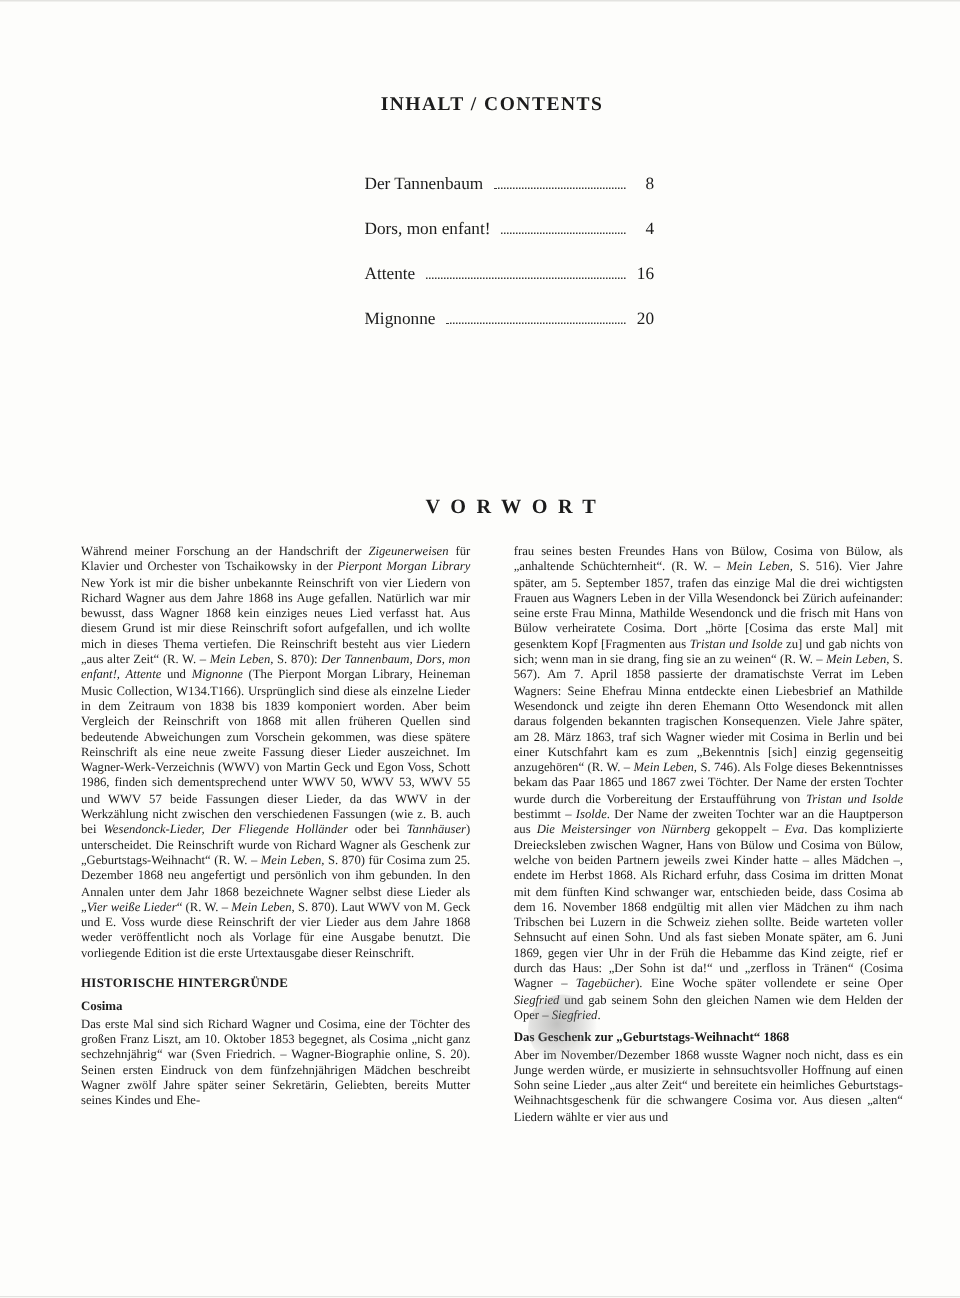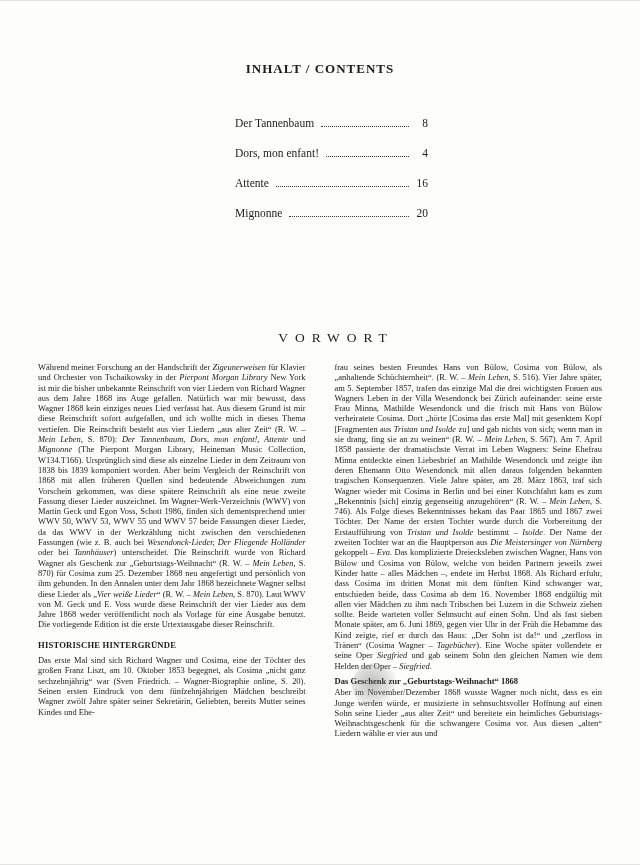--- a/index.html
+++ b/index.html
@@ -12,20 +12,21 @@
     width: 640px;
     height: 865px;
     margin: 0 auto;
     background: #fdfdfb;
     overflow: hidden;
     font-family: "Liberation Serif", "DejaVu Serif", serif;
     color: #1c1c1c;
     box-sizing: border-box;
     border-top: 1px solid #e3e3e0;
     border-bottom: 1px solid #e3e3e0;
+    padding-left: 16px;
   }
   .contents-title {
     margin-top: 60px;
     text-align: center;
     font-size: 13px;
     font-weight: bold;
     letter-spacing: 1px;
   }
   .toc {
     width: 216px;
@@ -45,21 +46,21 @@
   }
   .toc-page {
     min-width: 14px;
     text-align: right;
   }
   .vorwort-title {
     margin-top: 93px;
     text-align: center;
     font-size: 13.5px;
     letter-spacing: 7px;
-    font-weight: normal;
+    font-weight: bold;
     margin-left: 32px;
   }
   .columns {
     display: flex;
     gap: 29px;
     margin: 16px 38px 0 38px;
   }
   .col {
     flex: 1;
     font-size: 8.45px;
@@ -127,20 +128,21 @@
     </div>
   </div>
 
   <div class="vorwort-title">VORWORT</div>
 
   <div class="columns">
 
     <div class="col">
       <p>Während meiner Forschung an der Handschrift der <i>Zigeunerweisen</i> für Klavier und Orchester von Tschaikowsky in der <i>Pierpont Morgan Library</i> New York ist mir die bisher unbekannte Reinschrift von vier Liedern von Richard Wagner aus dem Jahre 1868 ins Auge gefallen. Natürlich war mir bewusst, dass Wagner 1868 kein einziges neues Lied verfasst hat. Aus diesem Grund ist mir diese Reinschrift sofort aufgefallen, und ich wollte mich in dieses Thema vertiefen. Die Reinschrift besteht aus vier Liedern „aus alter Zeit“ (R. W. – <i>Mein Leben</i>, S. 870): <i>Der Tannenbaum, Dors, mon enfant!, Attente</i> und <i>Mignonne</i> (The Pierpont Morgan Library, Heineman Music Collection, W134.T166). Ursprünglich sind diese als einzelne Lieder in dem Zeitraum von 1838 bis 1839 komponiert worden. Aber beim Vergleich der Reinschrift von 1868 mit allen früheren Quellen sind bedeutende Abweichungen zum Vorschein gekommen, was diese spätere Reinschrift als eine neue zweite Fassung dieser Lieder auszeichnet. Im Wagner-Werk-Verzeichnis (WWV) von Martin Geck und Egon Voss, Schott 1986, finden sich dementsprechend unter WWV 50, WWV 53, WWV 55 und WWV 57 beide Fassungen dieser Lieder, da das WWV in der Werkzählung nicht zwischen den verschiedenen Fassungen (wie z. B. auch bei <i>Wesendonck-Lieder, Der Fliegende Holländer</i> oder bei <i>Tannhäuser</i>) unterscheidet. Die Reinschrift wurde von Richard Wagner als Geschenk zur „Geburtstags-Weihnacht“ (R. W. – <i>Mein Leben</i>, S. 870) für Cosima zum 25. Dezember 1868 neu angefertigt und persönlich von ihm gebunden. In den Annalen unter dem Jahr 1868 bezeichnete Wagner selbst diese Lieder als „<i>Vier weiße Lieder</i>“ (R. W. – <i>Mein Leben</i>, S. 870). Laut WWV von M. Geck und E. Voss wurde diese Reinschrift der vier Lieder aus dem Jahre 1868 weder veröffentlicht noch als Vorlage für eine Ausgabe benutzt. Die vorliegende Edition ist die erste Urtextausgabe dieser Reinschrift.</p>
       <div class="section-heading">HISTORISCHE HINTERGRÜNDE</div>
+      <div class="sub-heading">Cosima</div>
       <p>Das erste Mal sind sich Richard Wagner und Cosima, eine der Töchter des großen Franz Liszt, am 10. Oktober 1853 begegnet, als Cosima „nicht ganz sechzehnjährig“ war (Sven Friedrich. – Wagner-Biographie online, S. 20). Seinen ersten Eindruck von dem fünfzehnjährigen Mädchen beschreibt Wagner zwölf Jahre später seiner Sekretärin, Geliebten, bereits Mutter seines Kindes und Ehe-</p>
     </div>
 
     <div class="col">
       <p>frau seines besten Freundes Hans von Bülow, Cosima von Bülow, als „anhaltende Schüchternheit“. (R. W. – <i>Mein Leben</i>, S. 516). Vier Jahre später, am 5. September 1857, trafen das einzige Mal die drei wichtigsten Frauen aus Wagners Leben in der Villa Wesendonck bei Zürich aufeinander: seine erste Frau Minna, Mathilde Wesendonck und die frisch mit Hans von Bülow verheiratete Cosima. Dort „hörte [Cosima das erste Mal] mit gesenktem Kopf [Fragmenten aus <i>Tristan und Isolde</i> zu] und gab nichts von sich; wenn man in sie drang, fing sie an zu weinen“ (R. W. – <i>Mein Leben</i>, S. 567). Am 7. April 1858 passierte der dramatischste Verrat im Leben Wagners: Seine Ehefrau Minna entdeckte einen Liebesbrief an Mathilde Wesendonck und zeigte ihn deren Ehemann Otto Wesendonck mit allen daraus folgenden bekannten tragischen Konsequenzen. Viele Jahre später, am 28. März 1863, traf sich Wagner wieder mit Cosima in Berlin und bei einer Kutschfahrt kam es zum „Bekenntnis [sich] einzig gegenseitig anzugehören“ (R. W. – <i>Mein Leben</i>, S. 746). Als Folge dieses Bekenntnisses bekam das Paar 1865 und 1867 zwei Töchter. Der Name der ersten Tochter wurde durch die Vorbereitung der Erstaufführung von <i>Tristan und Isolde</i> bestimmt – <i>Isolde</i>. Der Name der zweiten Tochter war an die Hauptperson aus <i>Die Meistersinger von Nürnberg</i> gekoppelt – <i>Eva</i>. Das komplizierte Dreiecksleben zwischen Wagner, Hans von Bülow und Cosima von Bülow, welche von beiden Partnern jeweils zwei Kinder hatte – alles Mädchen –, endete im Herbst 1868. Als Richard erfuhr, dass Cosima im dritten Monat mit dem fünften Kind schwanger war, entschieden beide, dass Cosima ab dem 16. November 1868 endgültig mit allen vier Mädchen zu ihm nach Tribschen bei Luzern in die Schweiz ziehen sollte. Beide warteten voller Sehnsucht auf einen Sohn. Und als fast sieben Monate später, am 6. Juni 1869, gegen vier Uhr in der Früh die Hebamme das Kind zeigte, rief er durch das Haus: „Der Sohn ist da!“ und „zerfloss in Tränen“ (Cosima Wagner – <i>Tagebücher</i>). Eine Woche später vollendete er seine Oper <i>Siegfried</i> und gab seinem Sohn den gleichen Namen wie dem Helden der Oper – <i>Siegfried</i>.</p>
       <div class="sub-heading">Das Geschenk zur „Geburtstags-Weihnacht“ 1868</div>
       <p>Aber im November/Dezember 1868 wusste Wagner noch nicht, dass es ein Junge werden würde, er musizierte in sehnsuchtsvoller Hoffnung auf einen Sohn seine Lieder „aus alter Zeit“ und bereitete ein heimliches Geburtstags-Weihnachtsgeschenk für die schwangere Cosima vor. Aus diesen „alten“ Liedern wählte er vier aus und</p>
     </div>
 
   </div>

